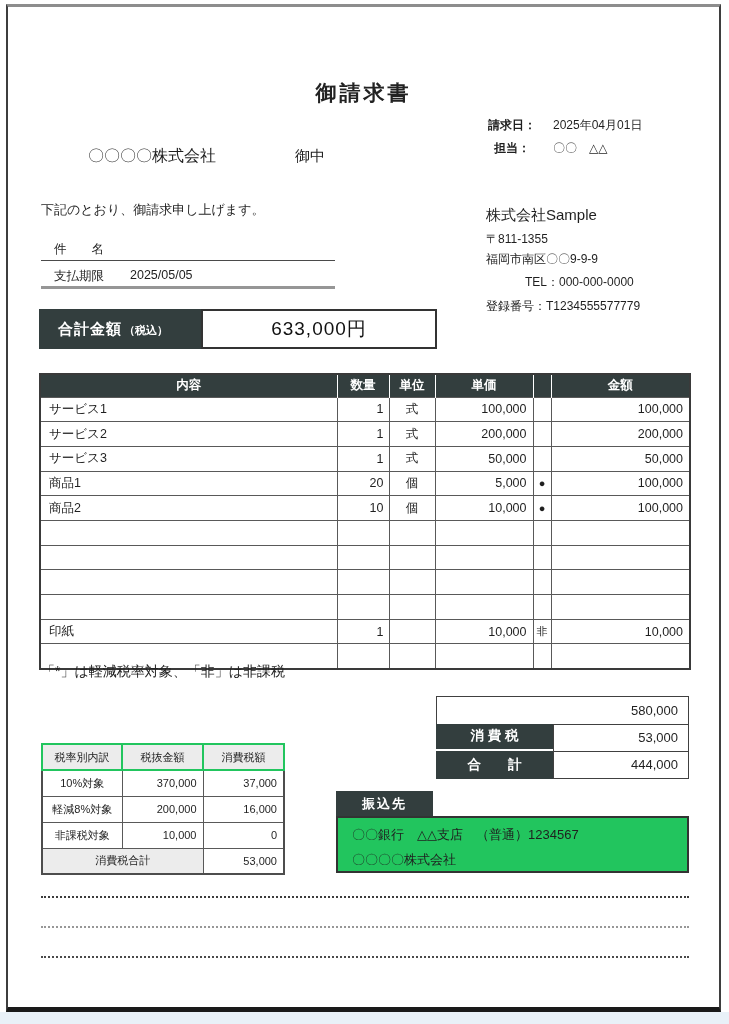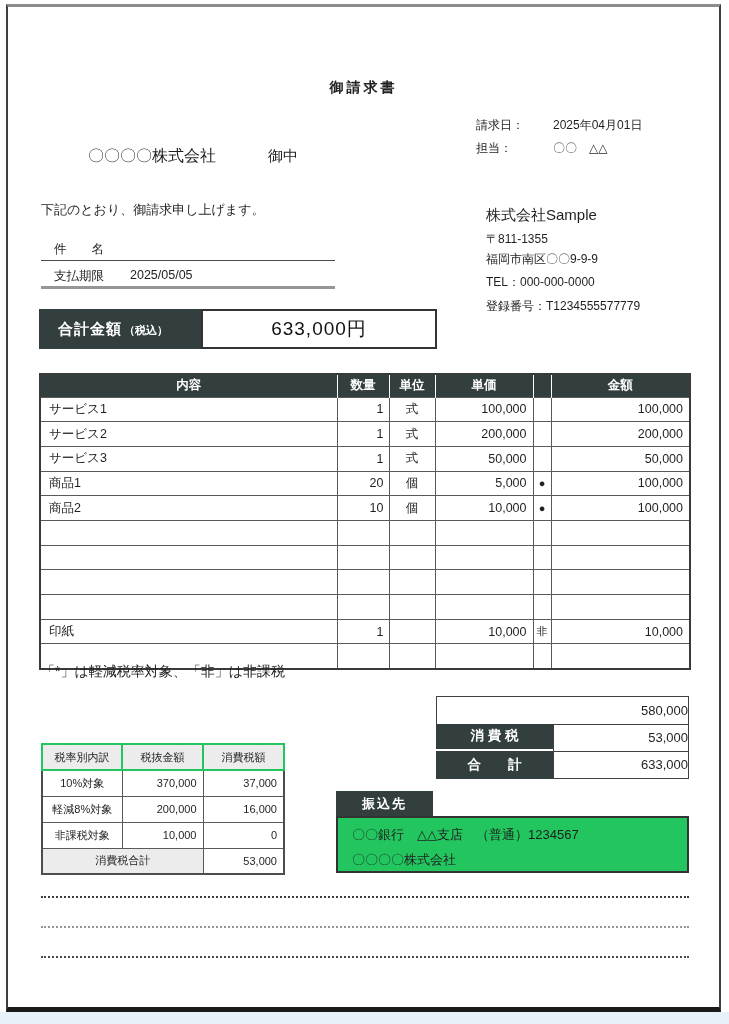--- a/index.html
+++ b/index.html
@@ -24,33 +24,33 @@
     position: absolute;
     left: 0; top: 1012px; width: 729px; height: 12px;
     background: #e9f1f8;
   }
   .abs { position: absolute; }
 
   
   .title {
     left: 0; right: 0; top: 72px;
     text-align: center;
-    font-size: 14px; font-weight: 600;
+    font-size: 21px; font-weight: 600;
     letter-spacing: 3px; color: #222;
   }
 
   
   .client { left: 80px; top: 139px; display: flex; align-items: baseline; }
   .client .name { font-size: 16px; }
-  .client .hono { font-size: 15px; margin-left: 52px; }
+  .client .hono { font-size: 15px; margin-left: 79px; }
 
   
   .meta { left: 468px; top: 107px; width: 210px; font-size: 12px; }
   .meta .mrow { display: flex; line-height: 23px; }
-  .meta .mlabel { width: 72px; text-align: left; }
+  .meta .mlabel { width: 72px; text-align: center; font-weight: bold; }
   .meta .mvalue { margin-left: 5px; }
 
   
   .greeting { left: 33px; top: 194px; font-size: 13px; }
 
   
   .subject-block { left: 33px; top: 230px; width: 294px; }
   .subj-row {
     height: 24px; padding: 4px 0 0 13px;
     font-size: 12.5px;
@@ -60,21 +60,21 @@
     height: 28px; padding: 7px 0 0 13px;
     font-size: 12.5px;
     border-bottom: 3px solid #969696;
     display: flex;
   }
   .due-row .due-value { margin-left: 26px; }
 
   
   .seller { left: 478px; top: 197px; font-size: 12px; line-height: 20px; }
   .seller .sname { font-size: 15px; line-height: 22px; margin-bottom: 3px; }
-  .seller .stel { margin-top: 3px; }
+  .seller .stel { margin-top: 3px; margin-left: 39px; }
   .seller .sreg { margin-top: 4px; }
 
   
   .gt-label {
     left: 31px; top: 302px; width: 162px; height: 40px;
     background: var(--accent);
     color: #fff; display: flex; align-items: center;
     padding-left: 19px;
   }
   .gt-label .big { font-size: 15px; font-weight: bold; letter-spacing: 1px; }
@@ -120,21 +120,21 @@
     background: var(--accent); color: #fff;
     font-size: 13.5px; font-weight: bold;
     display: flex; align-items: center; justify-content: center;
     border-bottom: 2px solid #fff;
   }
   .trow:last-child .tlabel { border-bottom: none; }
   .tvalue {
     flex: 1; height: 27.5px;
     border: 1px solid #404040; border-bottom: none;
     display: flex; align-items: center; justify-content: flex-end;
-    padding-right: 0; font-size: 13px; background: #fff;
+    padding-right: 10px; font-size: 13px; background: #fff;
   }
   .trow:last-child .tvalue { border-bottom: 1px solid #404040; }
 
   
   .tax-wrap { left: 33px; top: 736px; width: 242px; }
   .tax { border: 2px solid #4d4d4d; }
   .tax th {
     background: var(--cellgray); font-size: 11px; font-weight: normal;
     height: 26px; border: 2px solid #22c55e; color: #222;
   }
@@ -328,21 +328,21 @@
   <div class="abs totals">
     <div class="trow">
       <div class="tvalue">580,000</div>
     </div>
     <div class="trow">
       <div class="tlabel">消 費 税</div>
       <div class="tvalue">53,000</div>
     </div>
     <div class="trow">
       <div class="tlabel">合　　計</div>
-      <div class="tvalue">633,000</div>
+      <div class="tvalue">444,000</div>
     </div>
   </div>
 
   <div class="abs tax-wrap">
     <table class="tax">
       <colgroup>
           <col style="width:80px">
           <col style="width:81px">
           <col style="width:81px">
         </colgroup>

